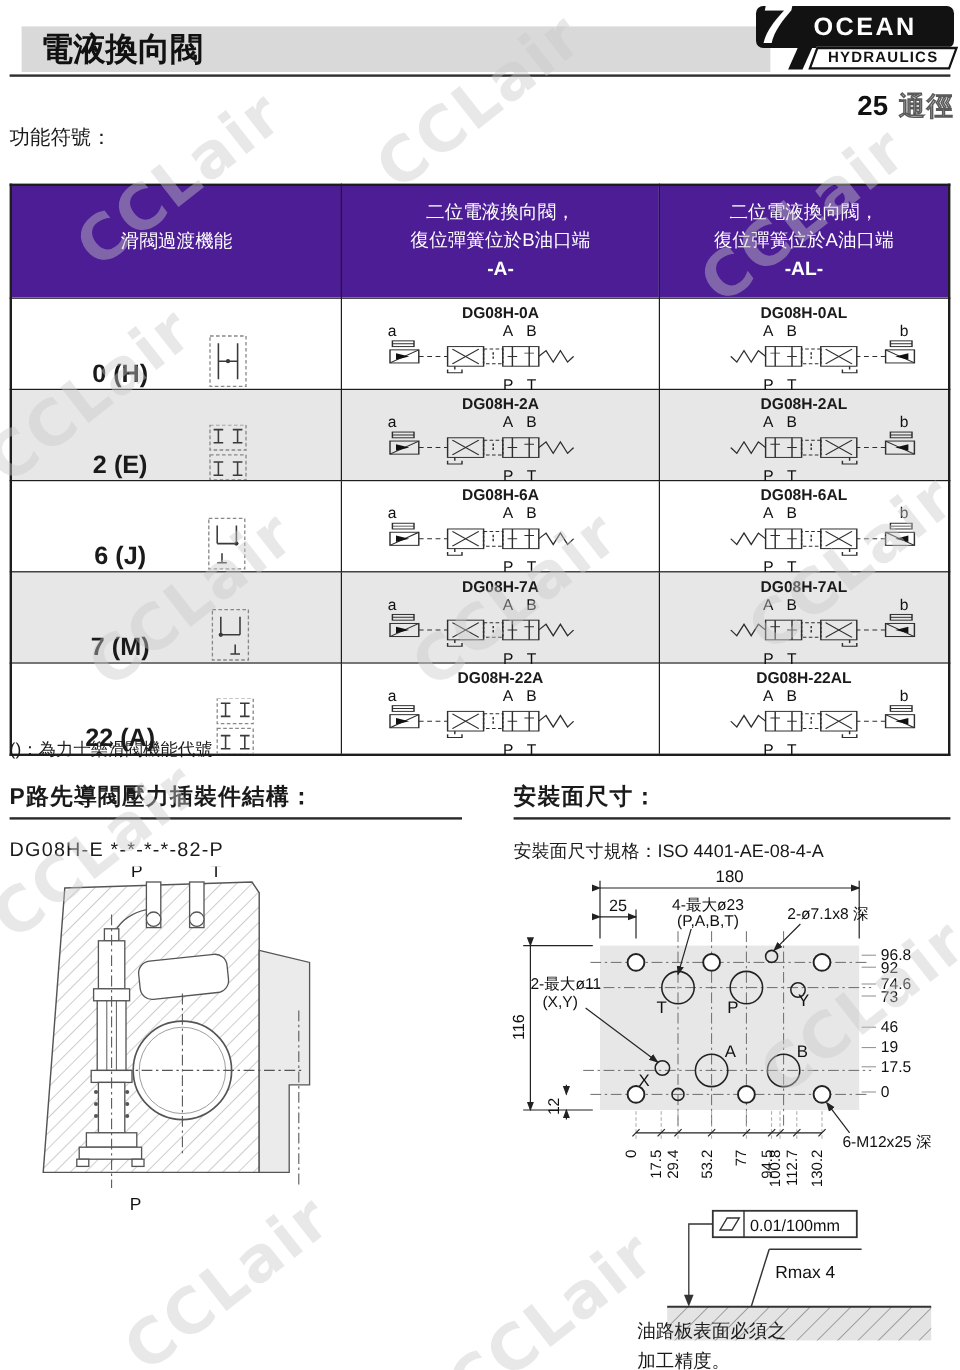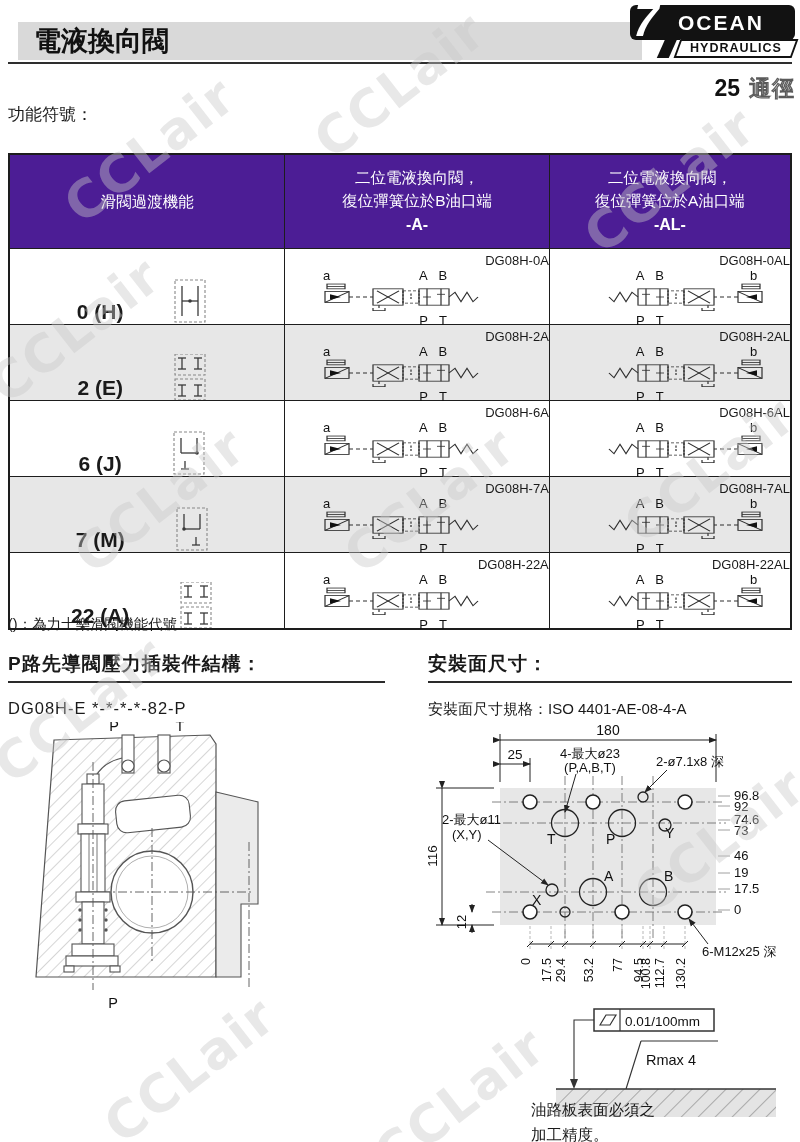--- a/index.html
+++ b/index.html
@@ -39,21 +39,21 @@
   .ftable th, .ftable td { border:1px solid #1d1d1d; }
   .ftable { border:2px solid #1d1d1d; }
   .ftable th { background:#4c1d95; color:#fff; font-weight:normal; font-size:15.5px; height:94px; line-height:1.5; vertical-align:middle; }
   .ftable th .hdr-sub { font-weight:bold; font-size:16px; }
   .ftable td { height:75px; vertical-align:top; background:#fff; }
   .ftable tr.alt td { background:#e7e7e7; }
 
   .codewrap { display:flex; align-items:flex-end; justify-content:center; gap:38px; height:75px; }
   .code { font-size:21px; font-weight:bold; }
 
-  .vmodel { text-align:right; font-size:13px; margin-top:4px; }
+  .vmodel { text-align:center; font-size:13px; margin-top:4px;font-weight:bold; }
   .vdiag { position:relative; width:200px; height:30px; margin:14px auto 0; }
   .vdiag svg.vsvg { position:absolute; left:0; top:0; }
   .vl { position:absolute; font-size:13px; line-height:13px; color:#111; }
   .vl-ctr { text-align:center; letter-spacing:4px; }
   .vl-a-sol  { left:6px;  top:-13px; }
   .vl-a-top  { left:98px; top:-13px; width:40px; }
   .vl-a-bot  { left:98px; top:32px;  width:40px; }
   .vl-al-top { left:62px; top:-13px; width:40px; }
   .vl-al-sol { left:180px; top:-13px; }
   .vl-al-bot { left:62px; top:32px;  width:40px; }

